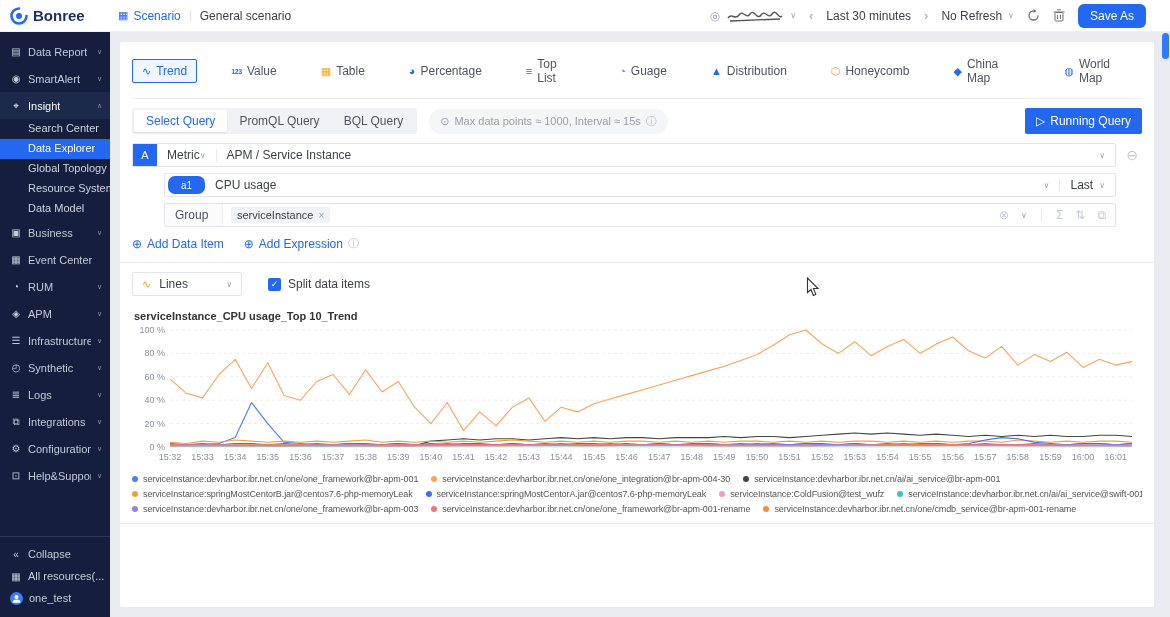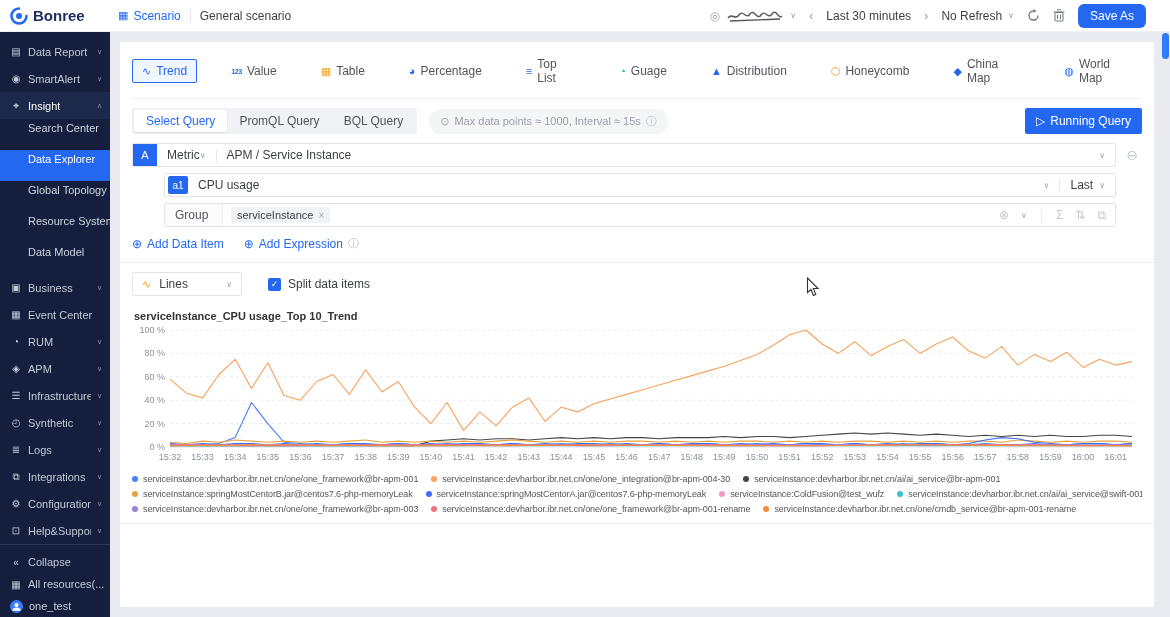--- a/index.html
+++ b/index.html
@@ -25,21 +25,21 @@
              padding:5px 12px; font-family:inherit; cursor:pointer; }
 
   
   .sidebar { position:absolute; top:32px; left:0; width:110px; height:585px; background:#151f3d;
              color:#c3c9d8; font-size:11px; display:flex; flex-direction:column; padding-top:6px; }
   .side-item { height:27px; display:flex; align-items:center; gap:6px; padding:0 8px 0 10px; cursor:pointer; }
   .side-item.open { background:#1c294b; color:#fff; }
   .sicon { font-size:10px; width:12px; text-align:center; flex:none; }
   .slabel { white-space:nowrap; overflow:hidden; }
   .schev { margin-left:auto; font-size:7px; color:#8a93ab; }
-  .side-sub { height:31px; line-height:19px; padding-left:28px; color:#cdd3e0; cursor:pointer;
+  .side-sub { height:20px; line-height:19px; padding-left:28px; color:#cdd3e0; cursor:pointer;
               white-space:nowrap; overflow:hidden; }
   .side-sub.selected { background:#2468f2; color:#fff; }
   .sidebar-footer { margin-top:auto; border-top:1px solid #2a3558; padding:6px 0 8px; }
   .side-foot { height:22px; display:flex; align-items:center; gap:6px; padding:0 8px 0 10px; cursor:pointer; white-space:nowrap; overflow:hidden; }
 
   
   .main { position:absolute; top:32px; left:110px; width:1060px; height:585px; background:#e9ebf0;
           padding:10px 16px 10px 10px; }
   .card { background:#fff; width:100%; height:100%; border-radius:2px; padding:8px 12px; overflow:hidden; }
 
@@ -60,21 +60,21 @@
   .run-btn { margin-left:auto; background:#2468f2; color:#fff; border:none; font-size:12px; padding:6px 11px;
              border-radius:2px; display:flex; gap:5px; align-items:center; font-family:inherit; cursor:pointer; }
 
   
   .qrow-line { display:flex; align-items:center; margin-bottom:6px; }
   .qrow { display:flex; align-items:center; border:1px solid #e2e4ea; border-radius:2px; height:24px;
           background:#fff; font-size:12px; color:#3c3f45; flex:1; }
   .qrow.indent { margin:0 26px 6px 32px; flex:none; display:flex; }
   .badge-a { background:#2468f2; color:#fff; width:24px; height:100%; display:flex; align-items:center;
              justify-content:center; font-size:11px; flex:none; margin-right:10px; }
-  .badge-a1 { background:#2468f2; color:#fff; width:20px; height:18px; border-radius:2px; display:flex;
+  .badge-a1 { background:#2468f2; color:#fff; width:37px; height:18px; border-radius:7px; display:flex;
               align-items:center; justify-content:center; font-size:10px; flex:none; margin:0 10px 0 3px; }
   .vsep { width:1px; height:13px; background:#e7e9ee; margin:0 10px; flex:none; }
   .spacer { flex:1; }
   .minus-icon { width:20px; text-align:center; color:#c4c8d2; font-size:14px; margin-left:6px; cursor:pointer; }
   .seg-label { padding:0 12px 0 10px; height:100%; display:flex; align-items:center; color:#51545c;
                border-right:1px solid #eef0f3; background:#fbfbfc; width:58px; flex:none; }
   .placeholder { color:#c0c4cc; margin-left:10px; }
   .search-icon-wrap { margin:0 9px; display:flex; }
   .tag { background:#f1f2f5; border-radius:2px; padding:2px 6px; margin-left:8px; font-size:11px;
          color:#3c3f45; display:flex; gap:5px; align-items:center; }

